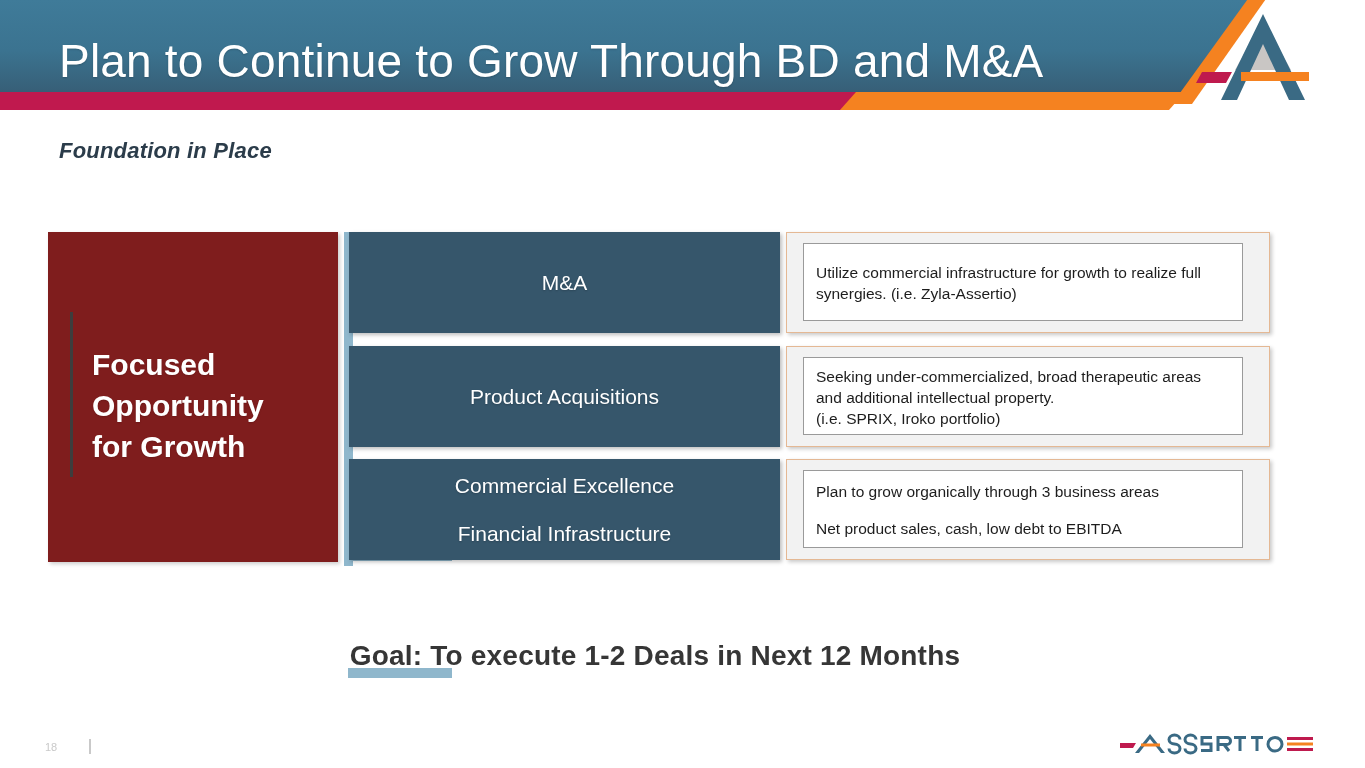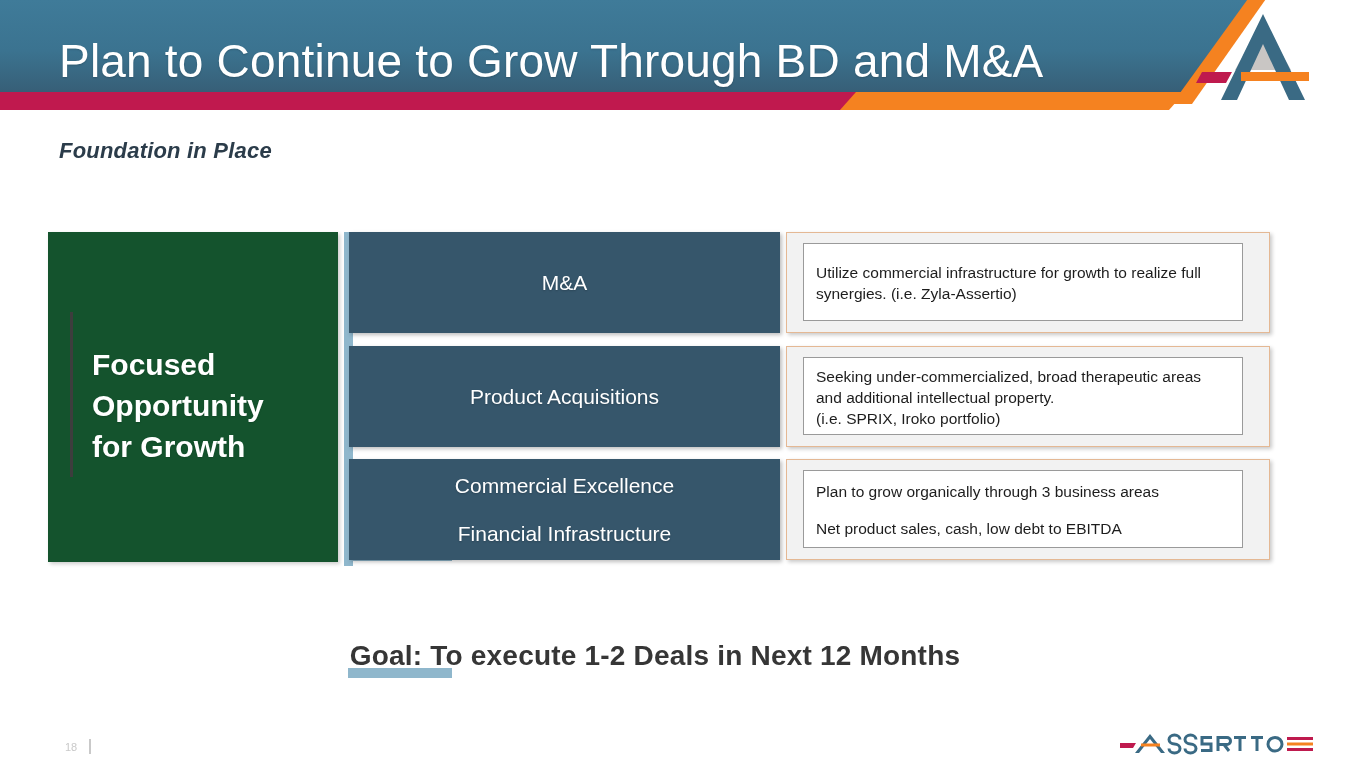--- a/index.html
+++ b/index.html
@@ -54,21 +54,21 @@
     font-size:22px;font-weight:bold;font-style:italic;
     color:#2b3c4a;
     letter-spacing:0.2px;
   }
 
   
   .diagram{position:absolute;left:0;top:222px;width:1365px;height:350px;}
 
   .left-box{
     position:absolute;left:48px;top:10px;width:290px;height:330px;
-    background:#14532d;
+    background:#7f1d1d;
     box-shadow:2px 2px 4px rgba(0,0,0,.20);
   }
   .left-rule{
     position:absolute;left:22px;top:80px;width:3px;height:165px;
     background:#3d3d3d;
   }
   .left-text{
     position:absolute;left:44px;top:112px;width:230px;
     color:#ffffff;
     font-size:30px;font-weight:bold;line-height:41px;
@@ -126,21 +126,21 @@
 
   
   .goal{
     position:absolute;left:0;top:640px;width:1310px;text-align:center;
     font-size:28px;font-weight:bold;color:#363636;
     letter-spacing:0.2px;
   }
 
   
   .footer-num{
-    position:absolute;left:45px;top:741px;font-size:11px;color:#c9c9c9;margin-left:20px;
+    position:absolute;left:45px;top:741px;font-size:11px;color:#c9c9c9;
   }
   .footer-bar{
     position:absolute;left:89px;top:739px;width:2px;height:15px;background:#c9c9c9;
   }
   .footer-logo{
     position:absolute;left:1120px;top:729px;width:196px;height:30px;
   }
 </style>
 </head>
 <body>

